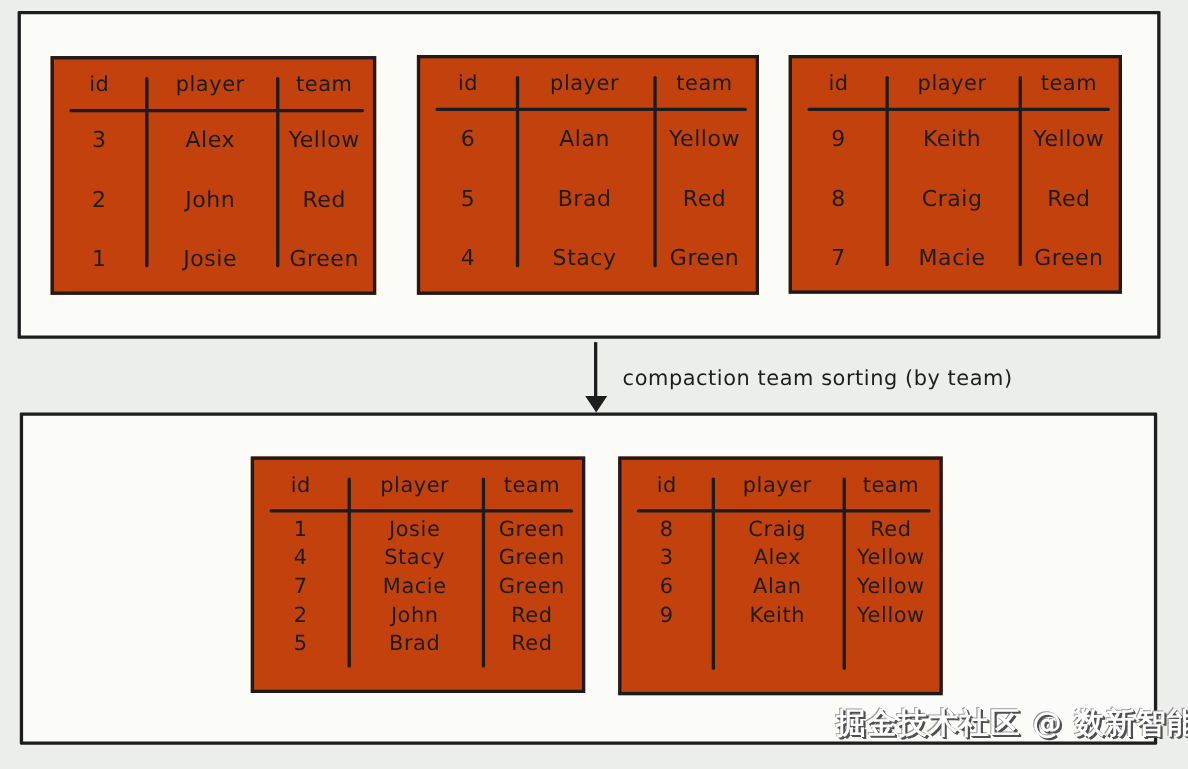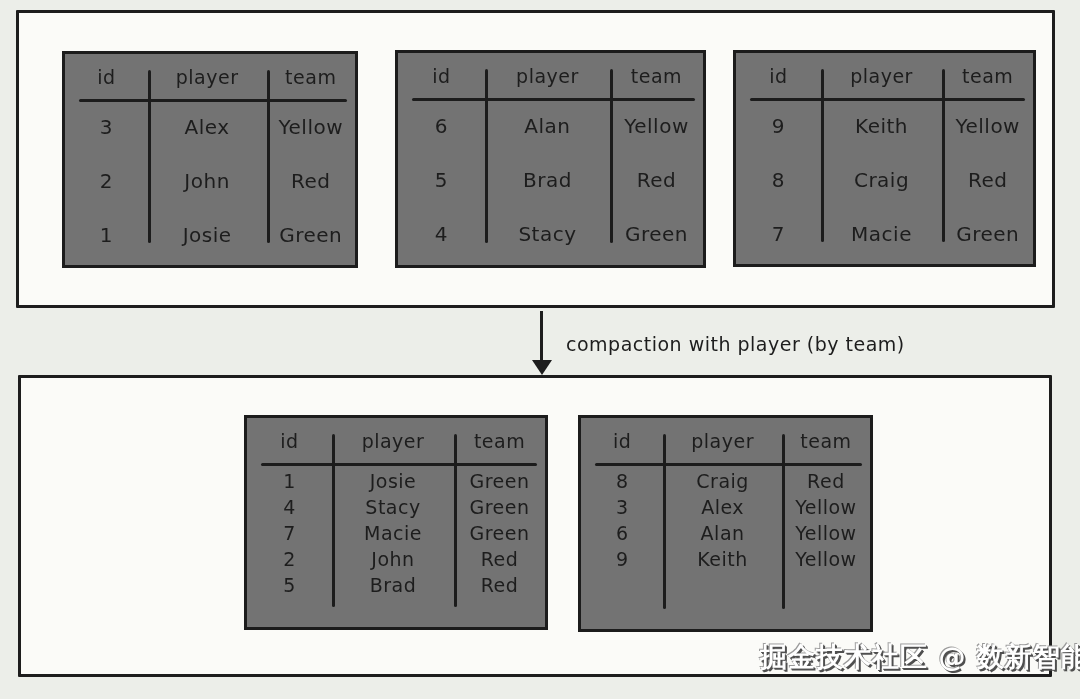--- a/index.html
+++ b/index.html
@@ -10,21 +10,21 @@
   }
   .panel{
     position:absolute;box-sizing:border-box;
     border:3px solid #1d1d1d;background:#fbfbf8;border-radius:1px;
   }
   #panel-top{left:16px;top:10px;width:1039px;height:298px}
   #panel-bottom{left:18px;top:375px;width:1034px;height:302px}
 
   .htable{
     position:absolute;box-sizing:border-box;
-    border:3px solid #1c1c1c;background:#737373;margin-left:16px;
+    border:3px solid #1c1c1c;background:#c2410c;
   }
   
   #t1{left:27px;top:38px;width:296px;height:217px}
   #t2{left:360px;top:37px;width:311px;height:218px}
   #t3{left:698px;top:37px;width:303px;height:217px}
   
   #b1{left:207px;top:37px;width:304px;height:215px}
   #b2{left:541px;top:37px;width:295px;height:217px}
 
   .vline{position:absolute;width:3px;background:#1c1c1c;border-radius:2px}
@@ -146,21 +146,21 @@
           <span class="cell">7</span>
           <span class="cell">Macie</span>
           <span class="cell">Green</span>
         </div>
       </div>
   </div>
 </div>
 
 <div id="arrow-line"></div>
 <div id="arrow-head"></div>
-<div id="arrow-label">compaction with player (by team)</div>
+<div id="arrow-label">compaction team sorting (by team)</div>
 
 <div class="panel" id="panel-bottom">
   <div class="htable bot-t" id="b1">
     <div class="vline v1"></div>
     <div class="vline v2"></div>
     <div class="hline"></div>
     <div class="thead">
         <span class="cell">id</span>
         <span class="cell">player</span>
         <span class="cell">team</span>

